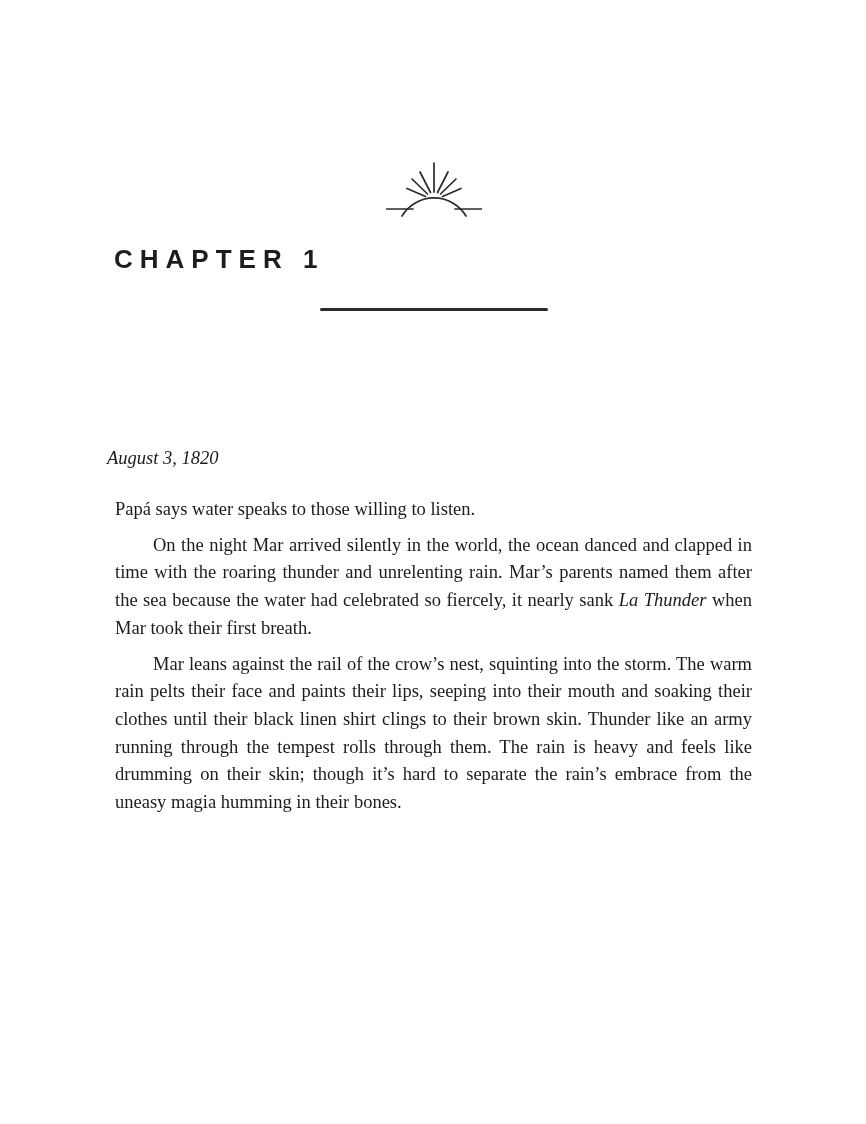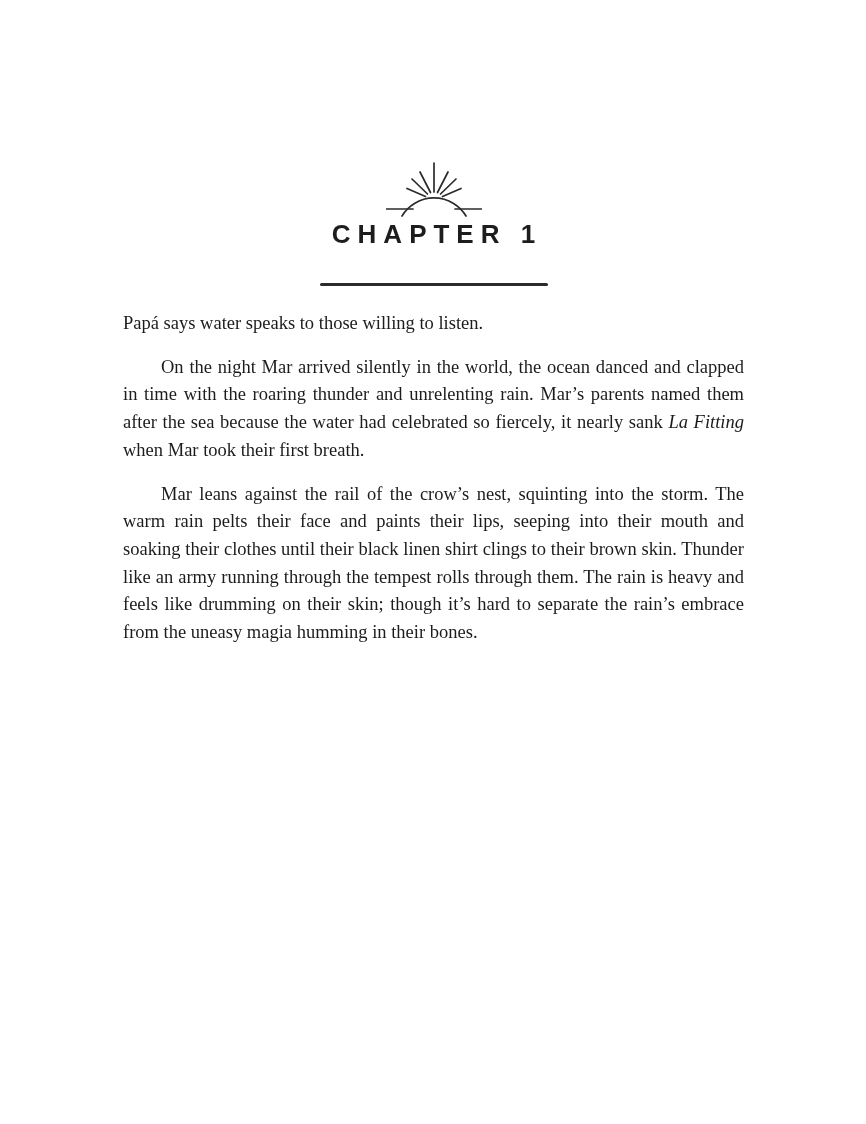--- a/index.html
+++ b/index.html
@@ -16,21 +16,22 @@
     height: 1124px;
     padding: 0 106px 0 107px;
     background: #ffffff;
     border-bottom: 1px solid #ececec;
   }
   .ornament {
     display: block;
     margin: 162px auto 0 auto;
   }
   .chapter-title {
-    text-align: center;
+    margin-top: 25px;
+    text-align: left;
     font-family: "Liberation Sans", sans-serif;
     font-weight: 700;
     font-size: 26px;
     line-height: 28px;
     letter-spacing: 7px;
     text-indent: 7px; 
     color: #1d1d1d;
     white-space: nowrap;
   }
   .chapter-rule {
@@ -45,21 +46,21 @@
     font-style: italic;
     font-size: 18.5px;
     line-height: 28px;
   }
   .body-text {
     margin-top: 24px;
     font-size: 18.5px;
     line-height: 27.7px;
     text-align: justify;
   }
-  .body-text p { margin: 16px; }
+  .body-text p { margin: 8px; }
   .body-text p.indent { text-indent: 38px; }
   .body-text em { font-style: italic; }
 </style>
 </head>
 <body>
 
 <div class="page">
 
   <svg class="ornament" width="96" height="58" viewBox="0 0 96 58" fill="none" stroke="#2b2b2b" stroke-width="1.7" stroke-linecap="round">
 
@@ -74,20 +75,21 @@
     <path d="M 39.5 34.5 L 21 26.5"></path>
     <path d="M 51.5 30.5 L 62 10"></path>
     <path d="M 54.5 32 L 70 17"></path>
     <path d="M 56.5 34.5 L 75 26.5"></path>
   </svg>
 
   <h1 class="chapter-title">CHAPTER 1</h1>
 
   <div class="chapter-rule"></div>
 
+  <div class="date-line">August 3, 1820</div>
 
   <div class="body-text">
       <p class="para"><span>Papá says water speaks to those willing to listen.</span></p>
-      <p class="para indent"><span>On the night Mar arrived silently in the world, the ocean danced and clapped in time with the roaring thunder and unrelenting rain. Mar’s parents named them after the sea because the water had celebrated so fiercely, it nearly sank </span><em>La Fitting</em><span> when Mar took their first breath.</span></p>
+      <p class="para indent"><span>On the night Mar arrived silently in the world, the ocean danced and clapped in time with the roaring thunder and unrelenting rain. Mar’s parents named them after the sea because the water had celebrated so fiercely, it nearly sank </span><em>La Thunder</em><span> when Mar took their first breath.</span></p>
       <p class="para indent"><span>Mar leans against the rail of the crow’s nest, squinting into the storm. The warm rain pelts their face and paints their lips, seeping into their mouth and soaking their clothes until their black linen shirt clings to their brown skin. Thunder like an army running through the tempest rolls through them. The rain is heavy and feels like drumming on their skin; though it’s hard to separate the rain’s embrace from the uneasy magia humming in their bones.</span></p>
     </div>
 
 </div>
 
 </body></html>

